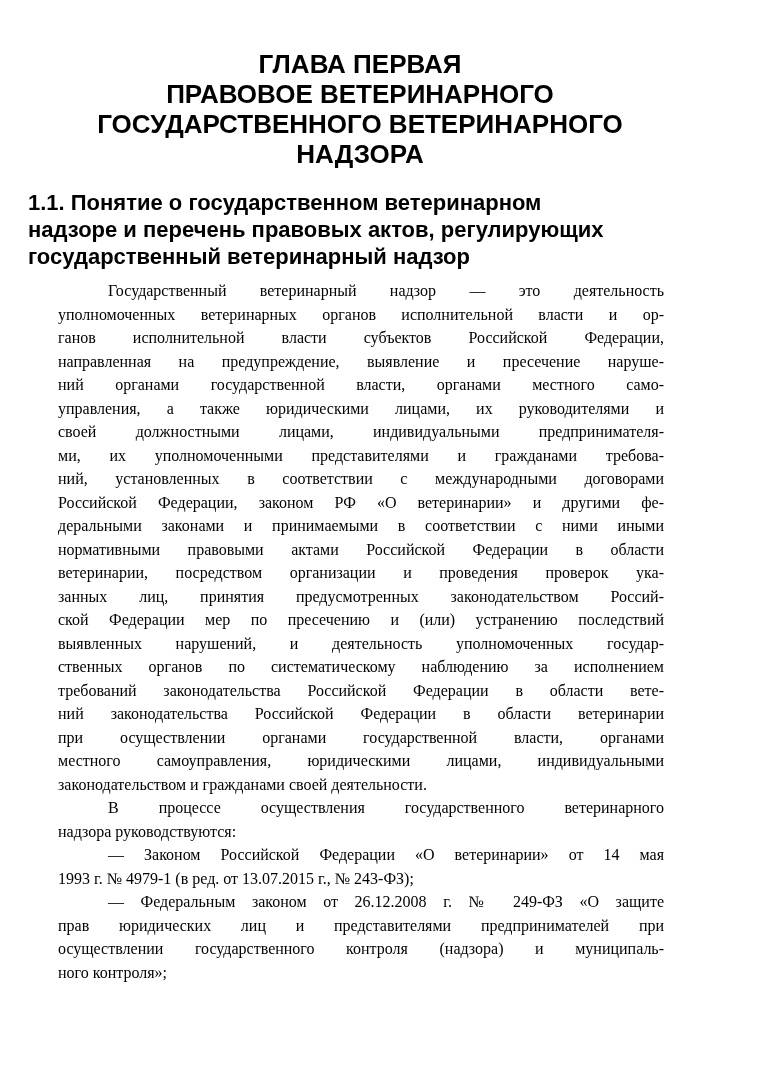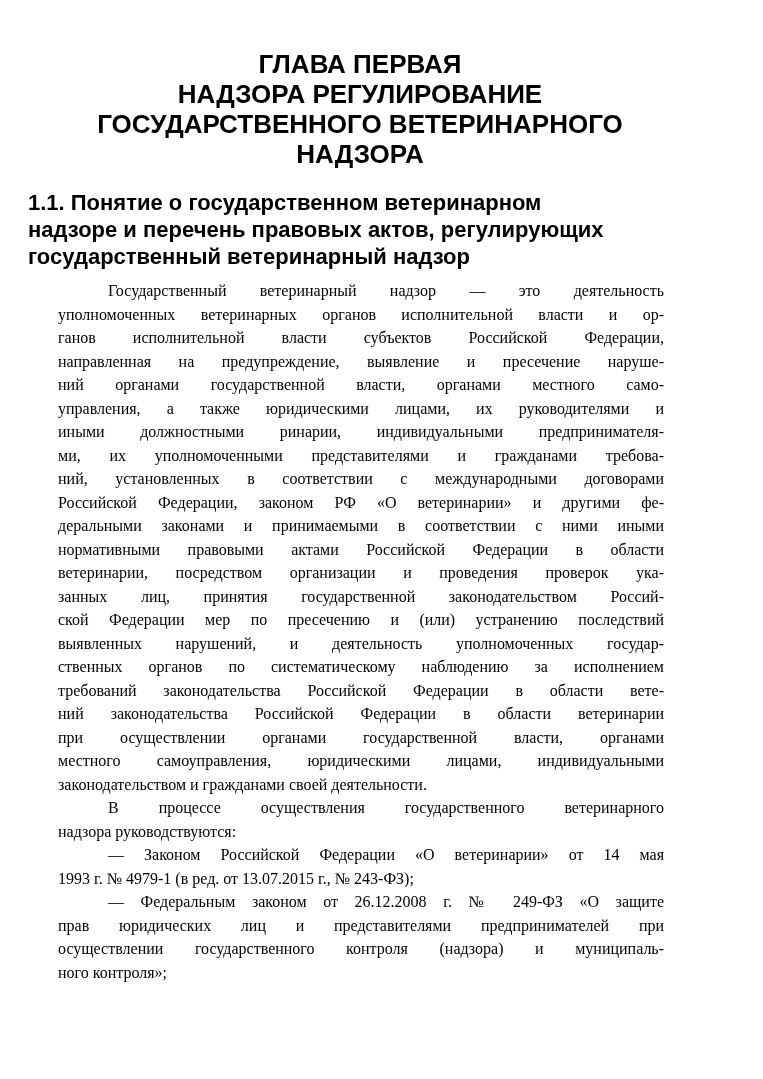--- a/index.html
+++ b/index.html
@@ -50,45 +50,45 @@
   }
   .line.first { padding-left: 50px; }
   .line.last { text-align-last: left; }
 </style>
 </head>
 <body>
 
 <div class="page">
   <h1 class="chapter-title">
       <div>ГЛАВА ПЕРВАЯ</div>
-      <div>НАДЗОРА РЕГУЛИРОВАНИЕ</div>
+      <div>ПРАВОВОЕ ВЕТЕРИНАРНОГО</div>
       <div>ГОСУДАРСТВЕННОГО ВЕТЕРИНАРНОГО</div>
       <div>НАДЗОРА</div>
     </h1>
   <h2 class="section-title">
       <div>1.1. Понятие о государственном ветеринарном</div>
       <div>надзоре и перечень правовых актов, регулирующих</div>
       <div>государственный ветеринарный надзор</div>
     </h2>
   <div class="body-text">
       <div class="paragraph">
         <div class="line first">Государственный ветеринарный надзор — это деятельность</div>
         <div class="line">уполномоченных ветеринарных органов исполнительной власти и ор-</div>
         <div class="line">ганов исполнительной власти субъектов Российской Федерации,</div>
         <div class="line">направленная на предупреждение, выявление и пресечение наруше-</div>
         <div class="line">ний органами государственной власти, органами местного само-</div>
         <div class="line">управления, а также юридическими лицами, их руководителями и</div>
-        <div class="line">иными должностными ринарии, индивидуальными предпринимателя-</div>
+        <div class="line">своей должностными лицами, индивидуальными предпринимателя-</div>
         <div class="line">ми, их уполномоченными представителями и гражданами требова-</div>
         <div class="line">ний, установленных в соответствии с международными договорами</div>
         <div class="line">Российской Федерации, законом РФ «О ветеринарии» и другими фе-</div>
         <div class="line">деральными законами и принимаемыми в соответствии с ними иными</div>
         <div class="line">нормативными правовыми актами Российской Федерации в области</div>
         <div class="line">ветеринарии, посредством организации и проведения проверок ука-</div>
-        <div class="line">занных лиц, принятия государственной законодательством Россий-</div>
+        <div class="line">занных лиц, принятия предусмотренных законодательством Россий-</div>
         <div class="line">ской Федерации мер по пресечению и (или) устранению последствий</div>
         <div class="line">выявленных нарушений, и деятельность уполномоченных государ-</div>
         <div class="line">ственных органов по систематическому наблюдению за исполнением</div>
         <div class="line">требований законодательства Российской Федерации в области вете-</div>
         <div class="line">ний законодательства Российской Федерации в области ветеринарии</div>
         <div class="line">при осуществлении органами государственной власти, органами</div>
         <div class="line">местного самоуправления, юридическими лицами, индивидуальными</div>
         <div class="line last">законодательством и гражданами своей деятельности.</div>
       </div>
       <div class="paragraph">

